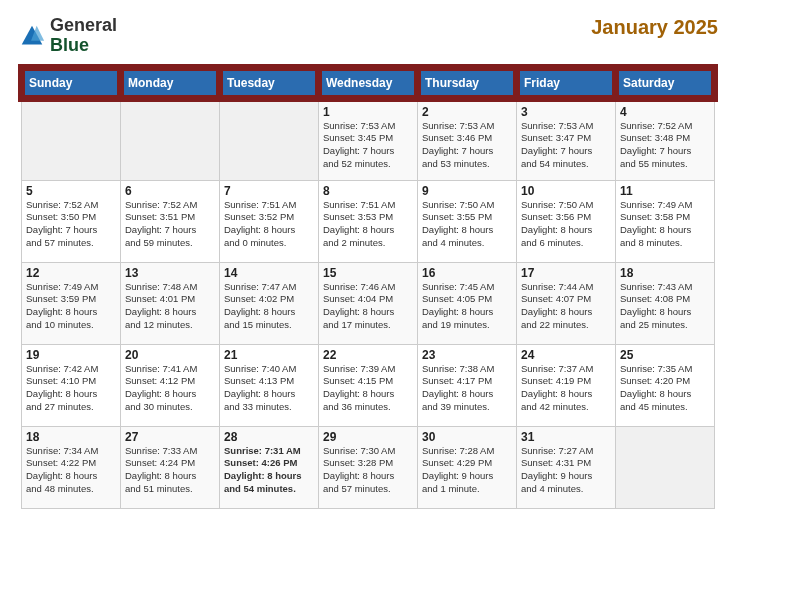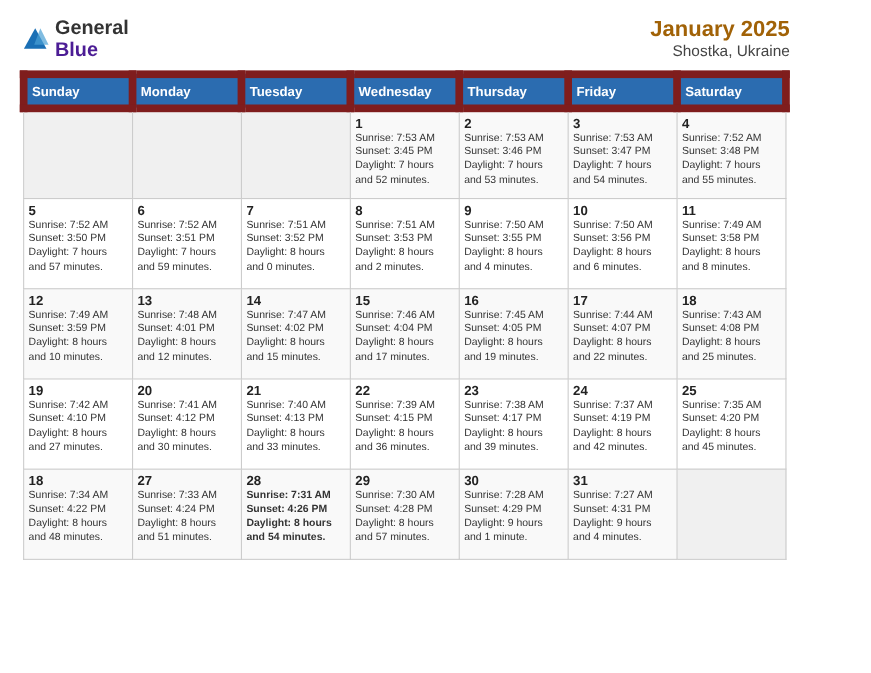--- a/index.html
+++ b/index.html
@@ -26,21 +26,21 @@
       display: flex;
       align-items: center;
       gap: 4px;
     }
     .logo-text {
       font-size: 18px;
       font-weight: bold;
       line-height: 1.1;
     }
     .logo-general { color: #333; }
-    .logo-blue { color: #4c1d95; }
+    .logo-blue { color: #14532d; }
     .logo-icon {
       width: 28px;
       height: 28px;
     }
     .title-block {
       text-align: right;
     }
     .month-title {
       font-size: 20px;
       font-weight: bold;
@@ -104,21 +104,20 @@
         <polygon points="15,4 26,24 4,24" fill="#1a6fb5"></polygon>
         <polygon points="20,4 28,20 14,20" fill="#4a9fd4" opacity="0.7"></polygon>
       </svg>
       <div class="logo-text">
         <span class="logo-general">General</span><br>
         <span class="logo-blue">Blue</span>
       </div>
     </div>
     <div class="title-block">
       <div class="month-title">January 2025</div>
-      <div class="location">Shostka, Ukraine</div>
     </div>
   </div>
 
   <table class="calendar">
     <thead>
       <tr>
       <th>Sunday</th>
           <th>Monday</th>
           <th>Tuesday</th>
           <th>Wednesday</th>
@@ -332,21 +331,21 @@
           <td>
             <span class="day-num">28</span>
             <div class="day-info" style="white-space: pre-line; font-weight: bold;">Sunrise: 7:31 AM
 Sunset: 4:26 PM
 Daylight: 8 hours
 and 54 minutes.</div>
           </td>
           <td>
             <span class="day-num">29</span>
             <div class="day-info" style="white-space: pre-line;">Sunrise: 7:30 AM
-Sunset: 4:28 PM
+Sunset: 3:28 PM
 Daylight: 8 hours
 and 57 minutes.</div>
           </td>
           <td>
             <span class="day-num">30</span>
             <div class="day-info" style="white-space: pre-line;">Sunrise: 7:28 AM
 Sunset: 4:29 PM
 Daylight: 9 hours
 and 1 minute.</div>
           </td>

